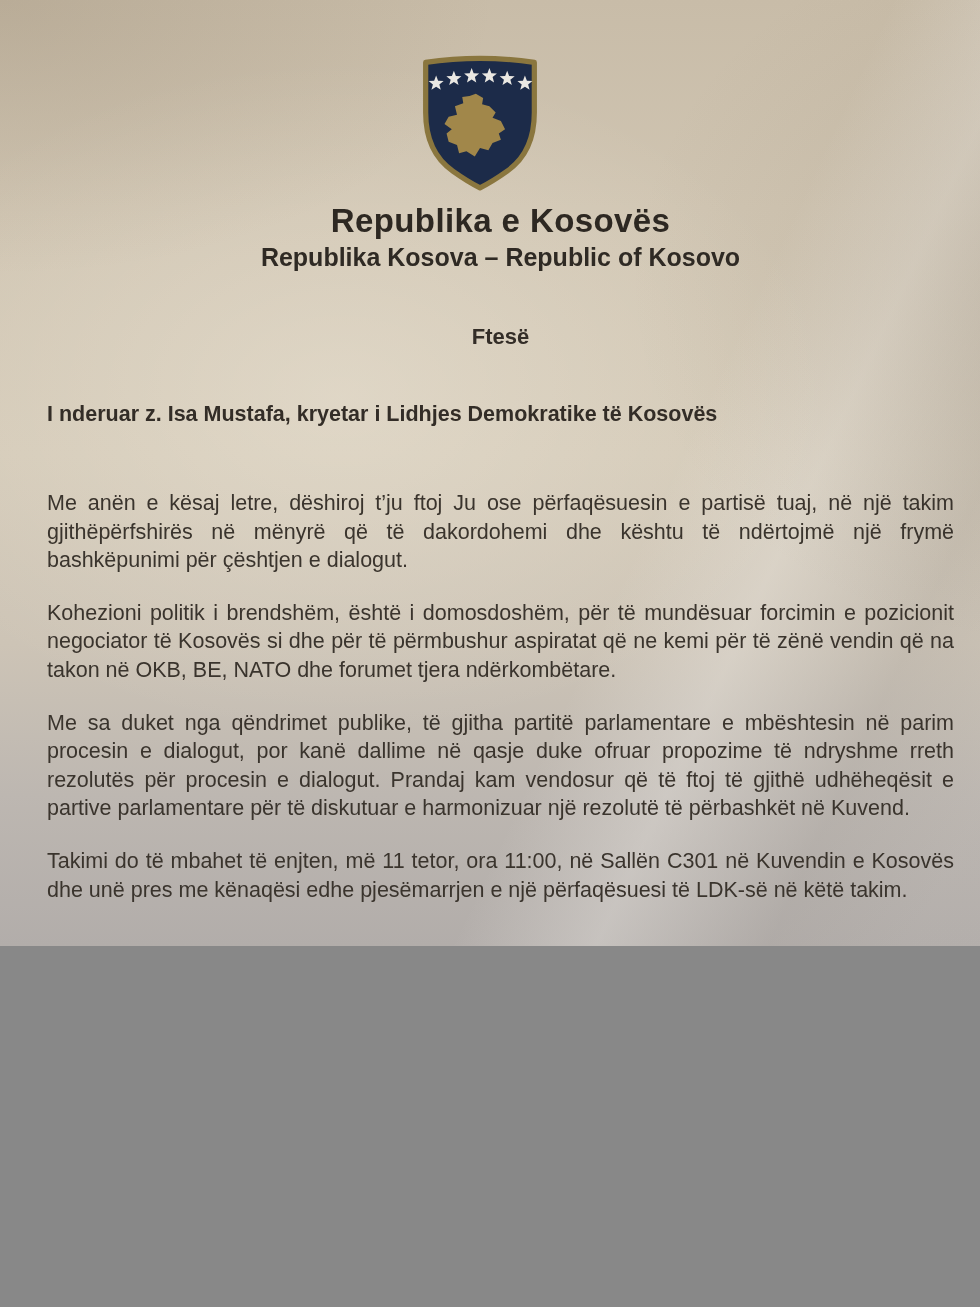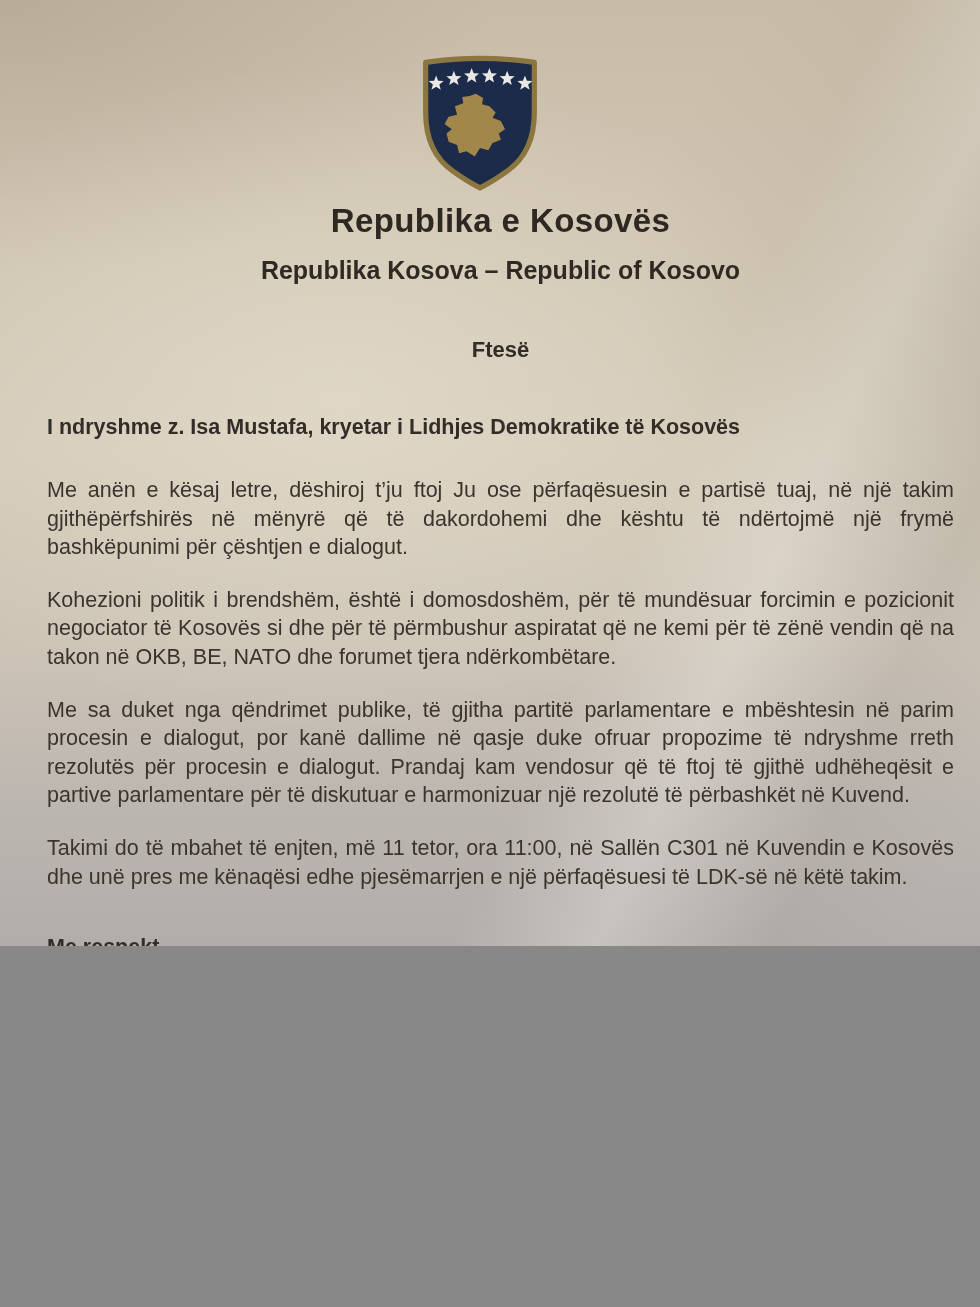--- a/index.html
+++ b/index.html
@@ -15,28 +15,28 @@
       linear-gradient(115deg, rgba(255,255,255,0) 62%, rgba(236,233,228,0.35) 72%, rgba(168,163,158,0.25) 84%, rgba(190,186,182,0.1) 94%),
       linear-gradient(180deg,#c8bca8 0%, #d0c5b2 22%, #d4cab8 48%, #cdc4b6 68%, #bdb7b1 84%, #b2adaa 100%);
     padding-left: 19px;
   }
   .content{position:absolute;left:0;top:0;right:0;bottom:0;padding:0 45px 0 47px;color:#332d27;}
 
   
   .emblem-wrap{margin:52px auto 0 auto;width:130px;transform:translateX(-21px);}
   .emblem-svg{display:block;width:126px;height:140px;margin:0 auto;}
   .lh-title{margin-top:10px;text-align:center;font-size:33px;font-weight:bold;letter-spacing:0.4px;color:#2d2822;}
-  .lh-sub{margin-top:16px;text-align:center;font-size:25px;font-weight:bold;color:#2f2a24;}
+  .lh-sub{margin-top:3px;text-align:center;font-size:25px;font-weight:bold;color:#2f2a24;}
   .lh-sub2{margin-top:3px;text-align:center;font-size:24px;font-weight:bold;font-style:italic;letter-spacing:0.6px;color:#2f2a24;}
 
   
   .heading{margin-top:52px;text-align:center;font-size:22px;font-weight:bold;color:#332d27;}
   .salutation{margin-top:52px;font-size:21.5px;font-weight:bold;color:#332d27;}
   .para{margin:0 0 24px 0;font-size:21.5px;line-height:1.33;text-align:justify;color:#3a342d;}
-  .para.first{margin-top:36px;}
+  .para.first{margin-top:62px;}
 
   
   .closing{margin-top:44px;font-size:21.5px;font-weight:bold;color:#332d27;}
   .sig-wrap{position:relative;height:52px;}
   .sig-line{position:absolute;left:0;bottom:0;width:167px;border-top:2.5px solid #3a342d;}
   .signature-svg{position:absolute;left:14px;top:-16px;width:214px;height:86px;z-index:2;}
   .sig-name{margin-top:0;font-size:21.5px;font-weight:bold;line-height:1.22;color:#2f2a25;}
   .sig-title{font-size:21.5px;font-weight:bold;line-height:1.22;color:#2f2a25;}
 </style>
 </head>
@@ -60,21 +60,21 @@
           <use href="#star" x="103" y="30"></use>
         </g>
         <path d="M56 40 L63 44 L62 50 L69 52 L75 58 L72 63 L80 66 L84 74 L78 78 L80 84 L72 87 L68 94 L60 92 L55 100 L47 95 L40 97 L38 89 L30 86 L28 78 L33 74 L26 69 L30 62 L38 60 L36 52 L44 49 L43 43 L50 42 Z" fill="#a1874a"></path>
       </svg>
     </div>
 
     <div class="lh-title">Republika e Kosovës</div>
     <div class="lh-sub">Republika Kosova – Republic of Kosovo</div>
 
     <div class="heading">Ftesë</div>
-    <div class="salutation">I ndryshme z. Isa Mustafa, kryetar i Lidhjes Demokratike të Kosovës</div>
+    <div class="salutation">I nderuar z. Isa Mustafa, kryetar i Lidhjes Demokratike të Kosovës</div>
 
     <p class="para first">Me anën e kësaj letre, dëshiroj t’ju ftoj Ju ose përfaqësuesin e partisë tuaj, në një takim gjithëpërfshirës në mënyrë që të dakordohemi dhe kështu të ndërtojmë një frymë bashkëpunimi për çështjen e dialogut.</p>
     <p class="para">Kohezioni politik i brendshëm, është i domosdoshëm, për të mundësuar forcimin e pozicionit negociator të Kosovës si dhe për të përmbushur aspiratat që ne kemi për të zënë vendin që na takon në OKB, BE, NATO dhe forumet tjera ndërkombëtare.</p>
     <p class="para">Me sa duket nga qëndrimet publike, të gjitha partitë parlamentare e mbështesin në parim procesin e dialogut, por kanë dallime në qasje duke ofruar propozime të ndryshme rreth rezolutës për procesin e dialogut. Prandaj kam vendosur që të ftoj të gjithë udhëheqësit e partive parlamentare për të diskutuar e harmonizuar një rezolutë të përbashkët në Kuvend.</p>
     <p class="para">Takimi do të mbahet të enjten, më 11 tetor, ora 11:00, në Sallën C301 në Kuvendin e Kosovës dhe unë pres me kënaqësi edhe pjesëmarrjen e një përfaqësuesi të LDK-së në këtë takim.</p>
 
     <div class="closing">Me respekt</div>
 
     <div class="sig-wrap">
       <svg class="signature-svg" viewBox="0 0 220 90">

